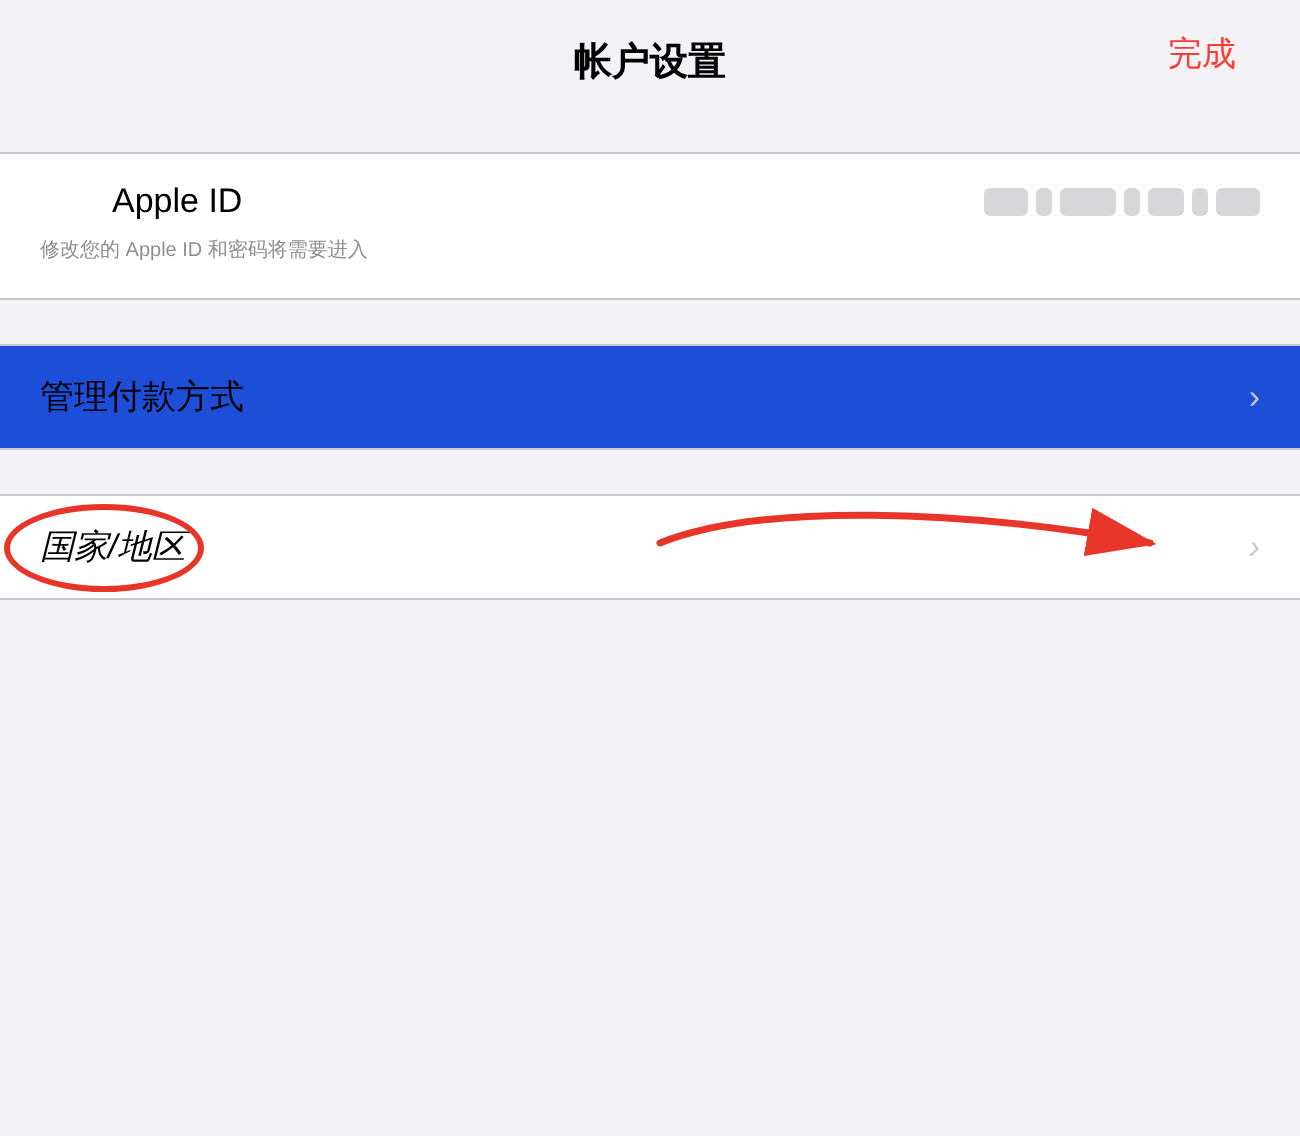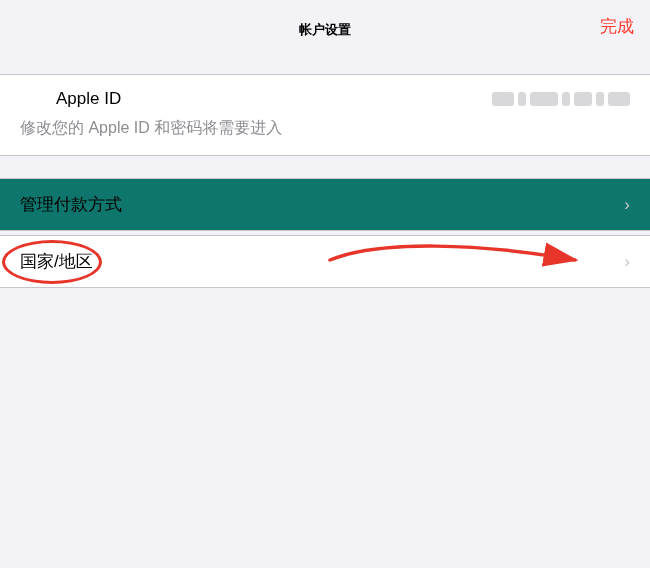--- a/index.html
+++ b/index.html
@@ -29,29 +29,29 @@
       background: #f2f2f7;
       padding: 18px 20px 10px 20px;
       display: flex;
       align-items: center;
       justify-content: center;
       position: relative;
       min-height: 52px;
     }
 
     .header-title {
-      font-size: 13px;
+      font-size: 19px;
       font-weight: 600;
       color: #000;
       text-align: center;
     }
 
     .header-done {
       position: absolute;
-      right: 16px;
+      right: 32px;
       top: 50%;
       transform: translateY(-50%);
       font-size: 17px;
       color: #ff3b30;
       font-weight: 400;
       cursor: pointer;
     }
 
     
     .section-spacer {
@@ -88,40 +88,40 @@
     }
 
     .blur-block {
       height: 14px;
       border-radius: 3px;
       background: #c7c7cc;
       opacity: 0.7;
     }
 
     .apple-id-description {
-      font-size: 16px;
+      font-size: 10px;
       color: #8e8e93;
       line-height: 1.4;
       margin-bottom: 2px;
     }
 
     .apple-id-link {
       font-size: 13px;
       color: #007aff;
       text-decoration: none;
     }
 
     .apple-id-bottom-border {
       border-bottom: 0.5px solid #c6c6c8;
       padding-bottom: 14px;
     }
 
     
     .list-row {
-      background: #0f766e;
+      background: #1d4ed8;
       padding: 14px 20px;
       display: flex;
       align-items: center;
       justify-content: space-between;
       border-top: 0.5px solid #c6c6c8;
       border-bottom: 0.5px solid #c6c6c8;
       position: relative;
     }
 
     .list-row-label {
@@ -223,21 +223,21 @@
     </div>
   </div>
 
   <div class="section-spacer"></div>
 
   <div class="list-row">
     <span class="list-row-label">管理付款方式</span>
     <span class="chevron">›</span>
   </div>
 
-  <div class="country-row" style="position:relative; margin-top: 4px;">
+  <div class="country-row" style="position:relative; margin-top: 22px; font-style: italic;">
     <div class="country-label-wrapper">
       <span class="country-label">国家/地区</span>
       
       <div class="circle-annotation"></div>
     </div>
 
     <div class="arrow-annotation">
       <svg class="arrow-svg" viewBox="0 0 280 50" xmlns="http://www.w3.org/2000/svg">
         <defs>
           <marker id="arrowhead" markerWidth="10" markerHeight="7" refX="9" refY="3.5" orient="auto">

